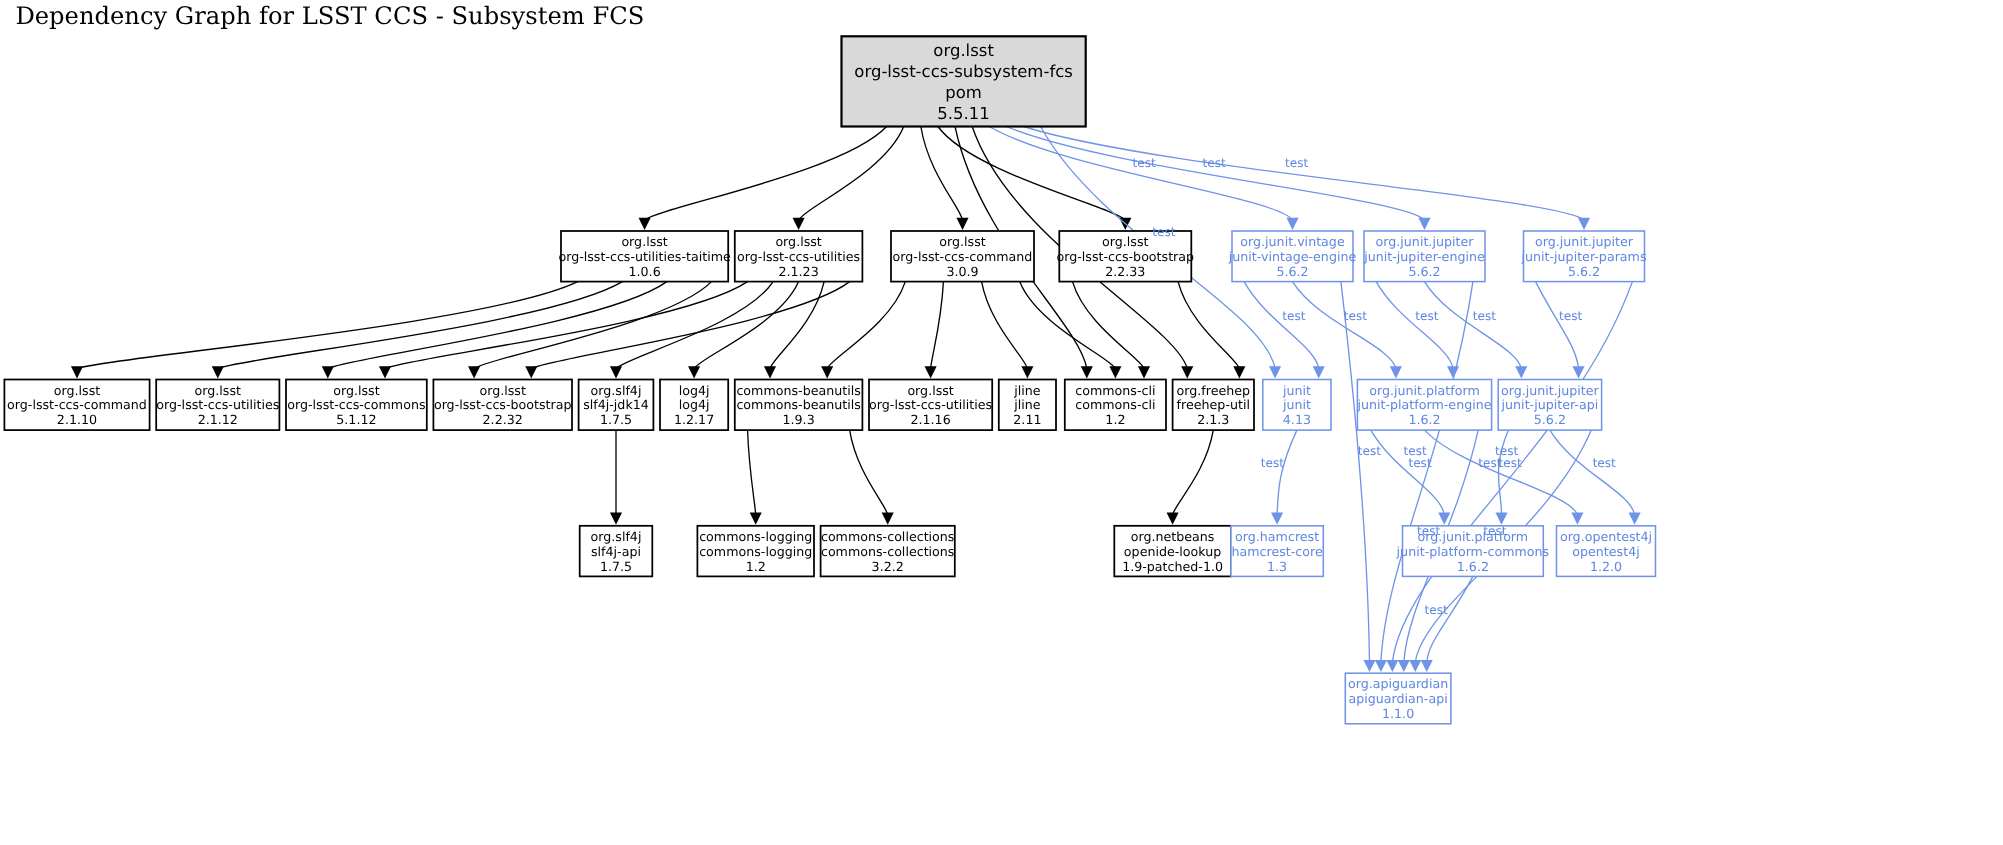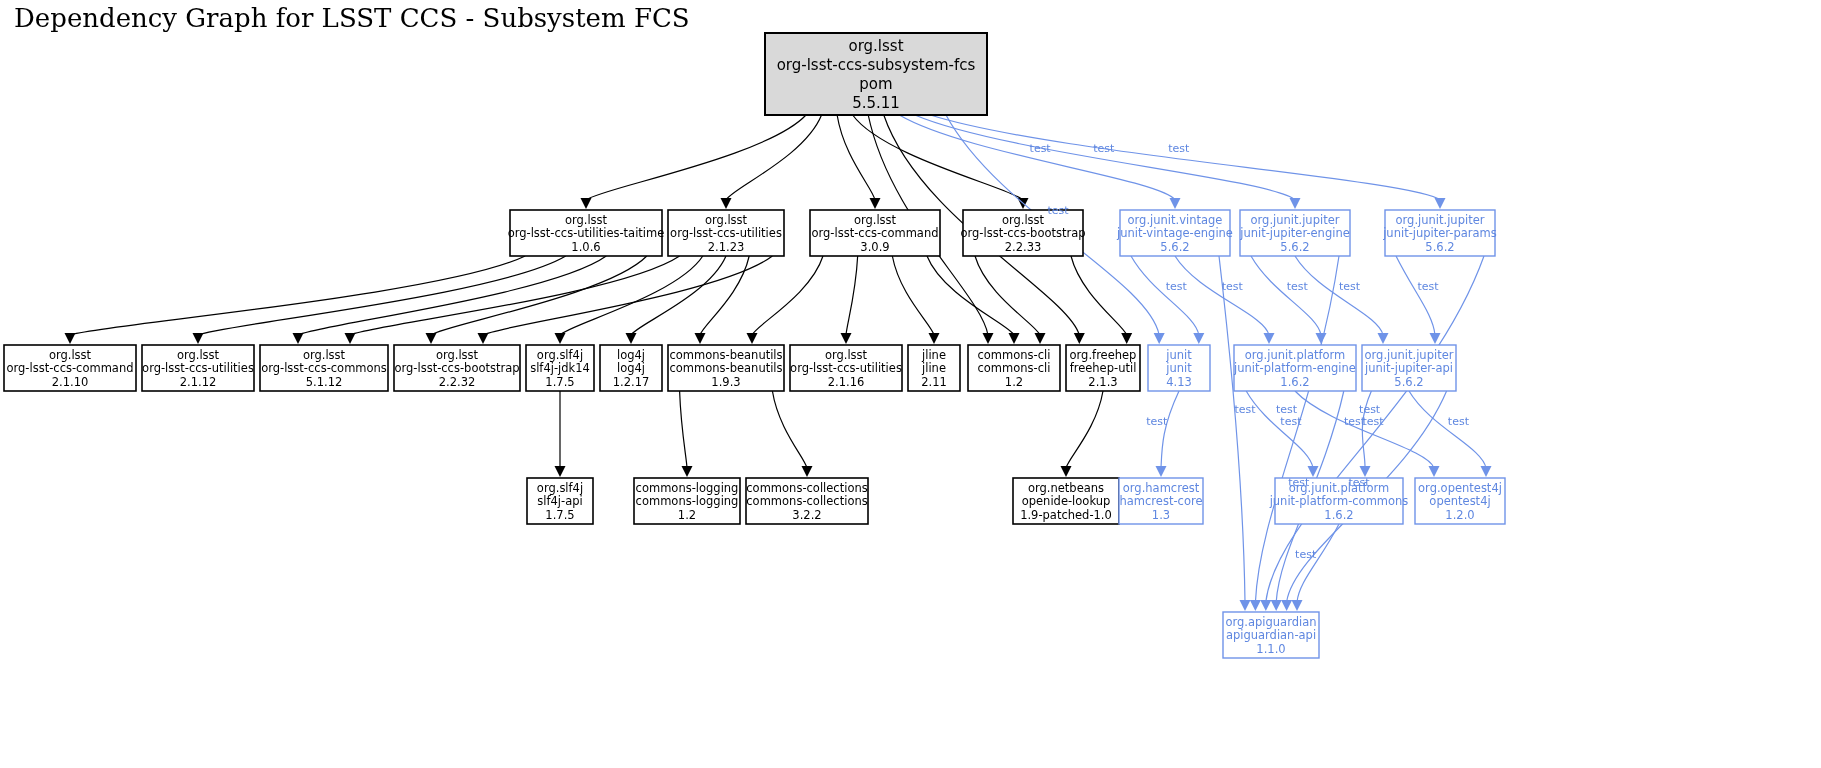--- a/index.html
+++ b/index.html
@@ -1,21 +1,21 @@
 <!DOCTYPE html>
 <html><head>
 <meta charset="utf-8">
 <style>
   html,body{margin:0;padding:0;background:#ffffff;}
   body{width:1821px;height:768px;overflow:hidden;font-family:"DejaVu Sans",sans-serif;}
   #stage{position:relative;width:1821px;height:768px;}
   #title{
     position:absolute;left:14px;top:3px;
     font-family:"DejaVu Serif",serif;
-    font-size:26px;color:#000;white-space:nowrap;
+    font-size:22px;color:#000;white-space:nowrap;
   }
   svg#graph{position:absolute;left:0;top:0;width:1821px;height:768px;}
   .node-rect{fill:#ffffff;stroke:#000000;stroke-width:1.6;}
   .node-rect.root{fill:#d9d9d9;stroke:#000000;stroke-width:2;}
   .node-rect.test{fill:#ffffff;stroke:#6f93e8;stroke-width:1.4;}
   .node-text{font-family:"DejaVu Sans",sans-serif;font-size:11.5px;fill:#000000;text-anchor:middle;}
   .node-text.root-text{font-size:15px;}
   .node-text.test-text{fill:#5f87e0;}
   .edge{fill:none;stroke:#000000;stroke-width:1.2;}
   .edge.test-edge{stroke:#6f93e8;stroke-width:1.2;}

